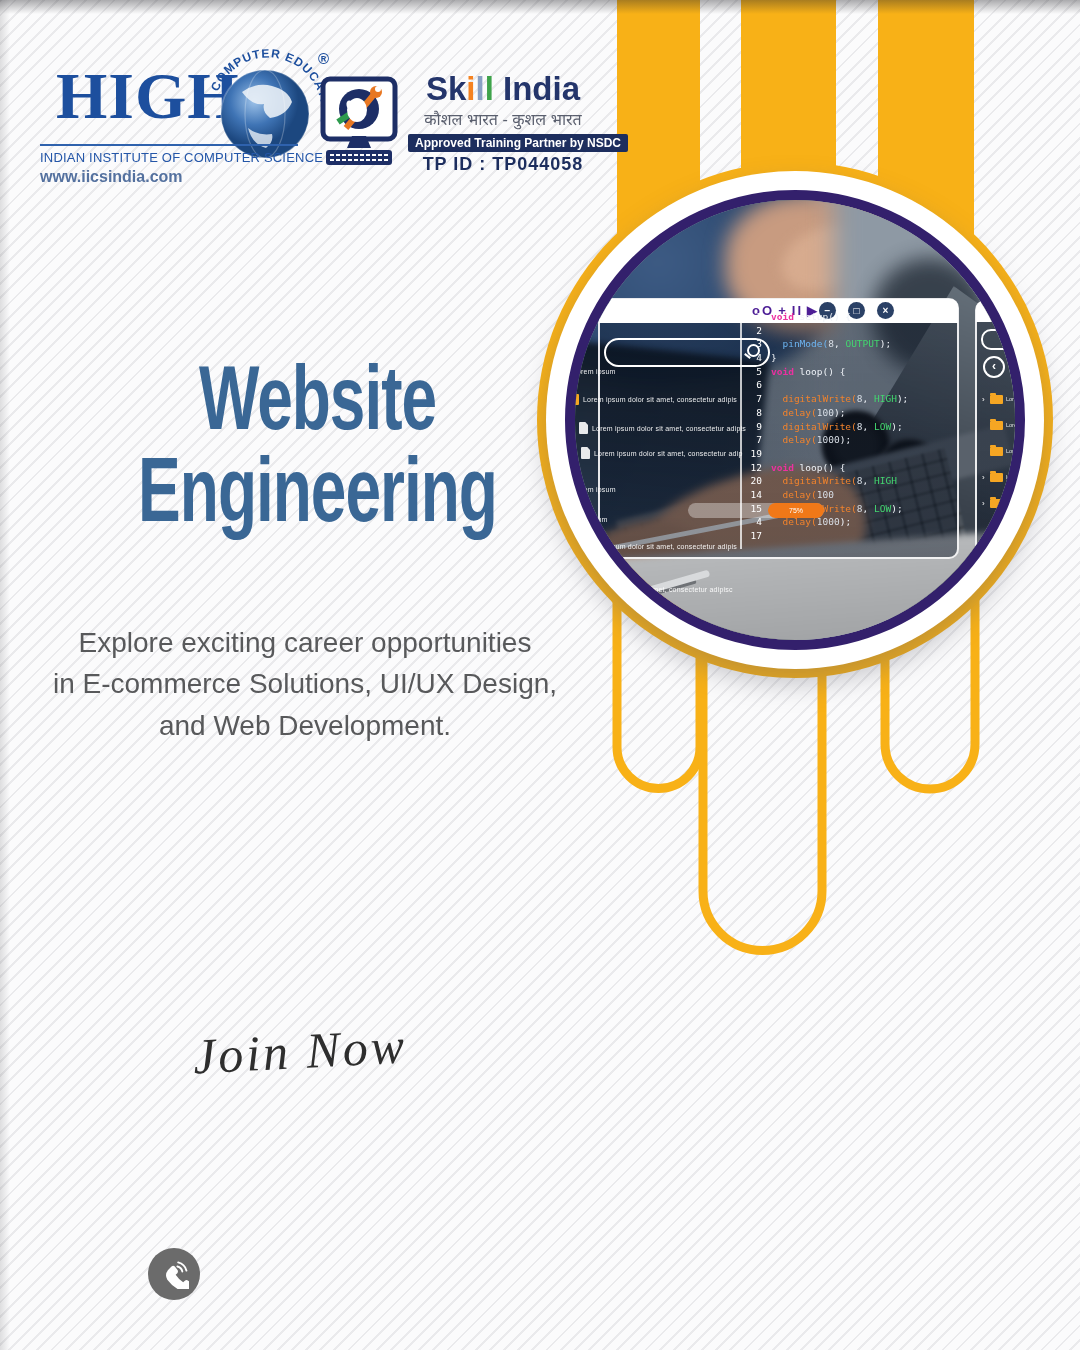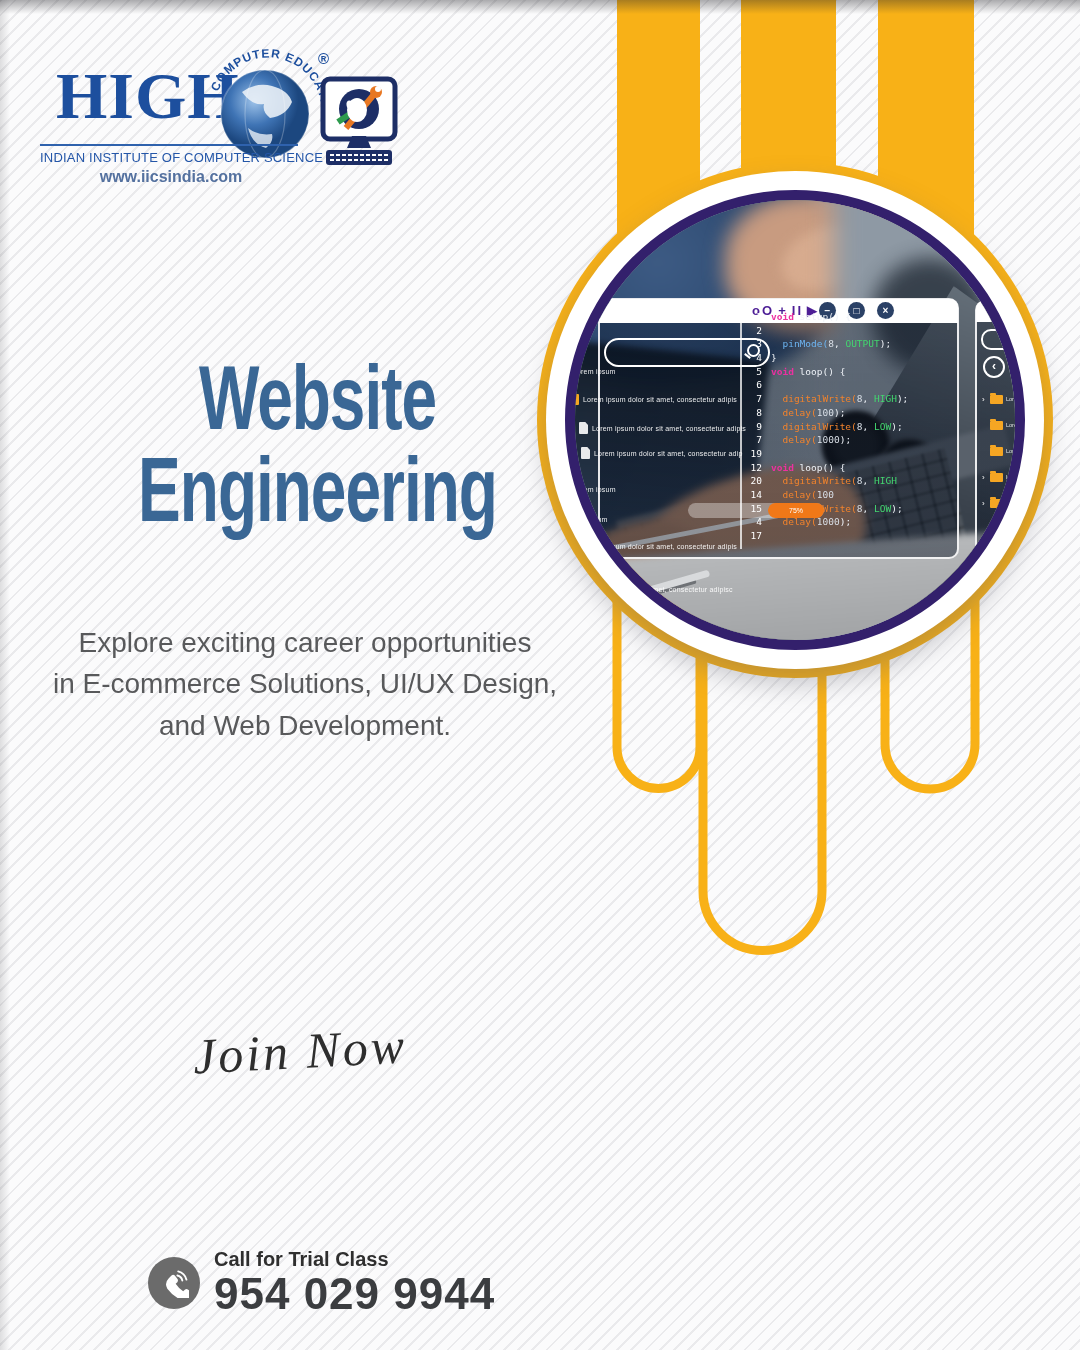--- a/index.html
+++ b/index.html
@@ -16,21 +16,21 @@
     background:linear-gradient(90deg,rgba(40,40,45,.14),rgba(40,40,45,0));z-index:60;}
 
   
   .iics{position:absolute;left:40px;top:52px;width:280px;height:140px;z-index:20;}
   .iics-word{position:absolute;left:16px;top:14px;font-family:"Liberation Serif",serif;
     font-weight:700;font-size:66px;line-height:60px;color:#1d4f9e;letter-spacing:1px;}
   .iics-globe{position:absolute;left:150px;top:-22px;}
   .iics-line{position:absolute;left:0;top:92px;width:258px;height:2px;background:#2f62ad;}
   .iics-inst{position:absolute;left:0;top:98px;width:262px;text-align:center;
     font-size:13px;letter-spacing:.2px;color:#2456a8;white-space:nowrap;}
-  .iics-web{position:absolute;left:0;top:116px;width:262px;text-align:center;
+  .iics-web{position:absolute;left:0;top:116px;width:262px;
     font-size:16px;font-weight:700;color:#54719f;}
 
   .skill{position:absolute;left:318px;top:72px;width:280px;height:120px;z-index:20;}
   .skill-monitor{position:absolute;left:0;top:4px;}
   .skill-text{position:absolute;left:90px;top:0;width:190px;text-align:center;}
   .skill-name{font-size:33px;font-weight:700;color:#24356b;letter-spacing:0;line-height:34px;white-space:nowrap;}
   .skill-name .s-or{color:#f58220}.skill-name .s-bl{color:#8ba1c4}.skill-name .s-gr{color:#3fa34b}
   .skill-hindi{font-size:16px;color:#5a5f6e;margin-top:2px;white-space:nowrap;}
   .skill-pill{display:inline-block;margin-top:4px;background:#1d2e5e;color:#fff;
     font-size:12px;font-weight:700;padding:2px 7px;border-radius:2px;white-space:nowrap;}
@@ -339,39 +339,41 @@
       <line x1="28" y1="52" x2="58" y2="16" stroke="#e87722" stroke-width="6"></line>
       <circle cx="58" cy="16" r="6" fill="#e87722"></circle>
       <circle cx="60" cy="13" r="3" fill="#ffffff"></circle>
       <ellipse cx="39" cy="34" rx="10" ry="12" fill="#ffffff"></ellipse>
       <ellipse cx="33" cy="30" rx="4" ry="6" fill="#ffffff" transform="rotate(-30 33 30)"></ellipse>
       <path d="M34 60 L48 60 L53 72 L29 72 Z" fill="#1d2e66"></path>
       <rect x="8" y="74" width="66" height="15" rx="3" fill="#1d2e66"></rect>
       <line x1="12" y1="79" x2="70" y2="79" stroke="#ffffff" stroke-width="2" stroke-dasharray="4 2"></line>
       <line x1="12" y1="84" x2="70" y2="84" stroke="#ffffff" stroke-width="2" stroke-dasharray="4 2"></line>
     </svg>
+    <div class="skill-text">
+      <div class="skill-name"><span>Sk</span><span class="s-or">i</span><span class="s-bl">l</span><span class="s-gr">l</span><span> India</span></div>
+      <div class="skill-hindi">कौशल भारत - कुशल भारत</div>
+      <div class="skill-pill">Approved Training Partner by NSDC</div>
+      <div class="skill-tp">TP ID : TP044058</div>
+    </div>
   </div>
 
   <div class="title">
     <div class="title-l">Website</div>
     <div class="title-l">Engineering</div>
   </div>
   <div class="desc">Explore exciting career opportunities
 in E-commerce Solutions, UI/UX Design,
 and Web Development.</div>
   <div class="join">Join Now</div>
 
   <div class="contact">
     <div class="phone-badge">
       <svg width="30" height="30" viewBox="0 0 36 36">
         <path d="M10 25 q-4-7 2-13 l3-3 q2-2 4 0 l3 4 q1.5 2 0 4 l-2 2 q4 6 9 9 l2-2 q2-1.5 4 0 l4 3 q2 2 0 4 l-3 3 q-6 5-12 1 q-9-5-14-12z" fill="#ffffff"></path>
         <path d="M22 9 q5 1 6 6 M23 4 q8 2 10 10" fill="none" stroke="#ffffff" stroke-width="2.2" stroke-linecap="round"></path>
       </svg>
     </div>
-    <div class="contact-txt">
-      <div class="contact-label">Call for Trial Class</div>
-      <div class="contact-phone">954 029 9944</div>
-    </div>
   </div>
 
   <div class="top-shade"></div>
   <div class="left-shade"></div>
 </div>
 
 </body></html>

